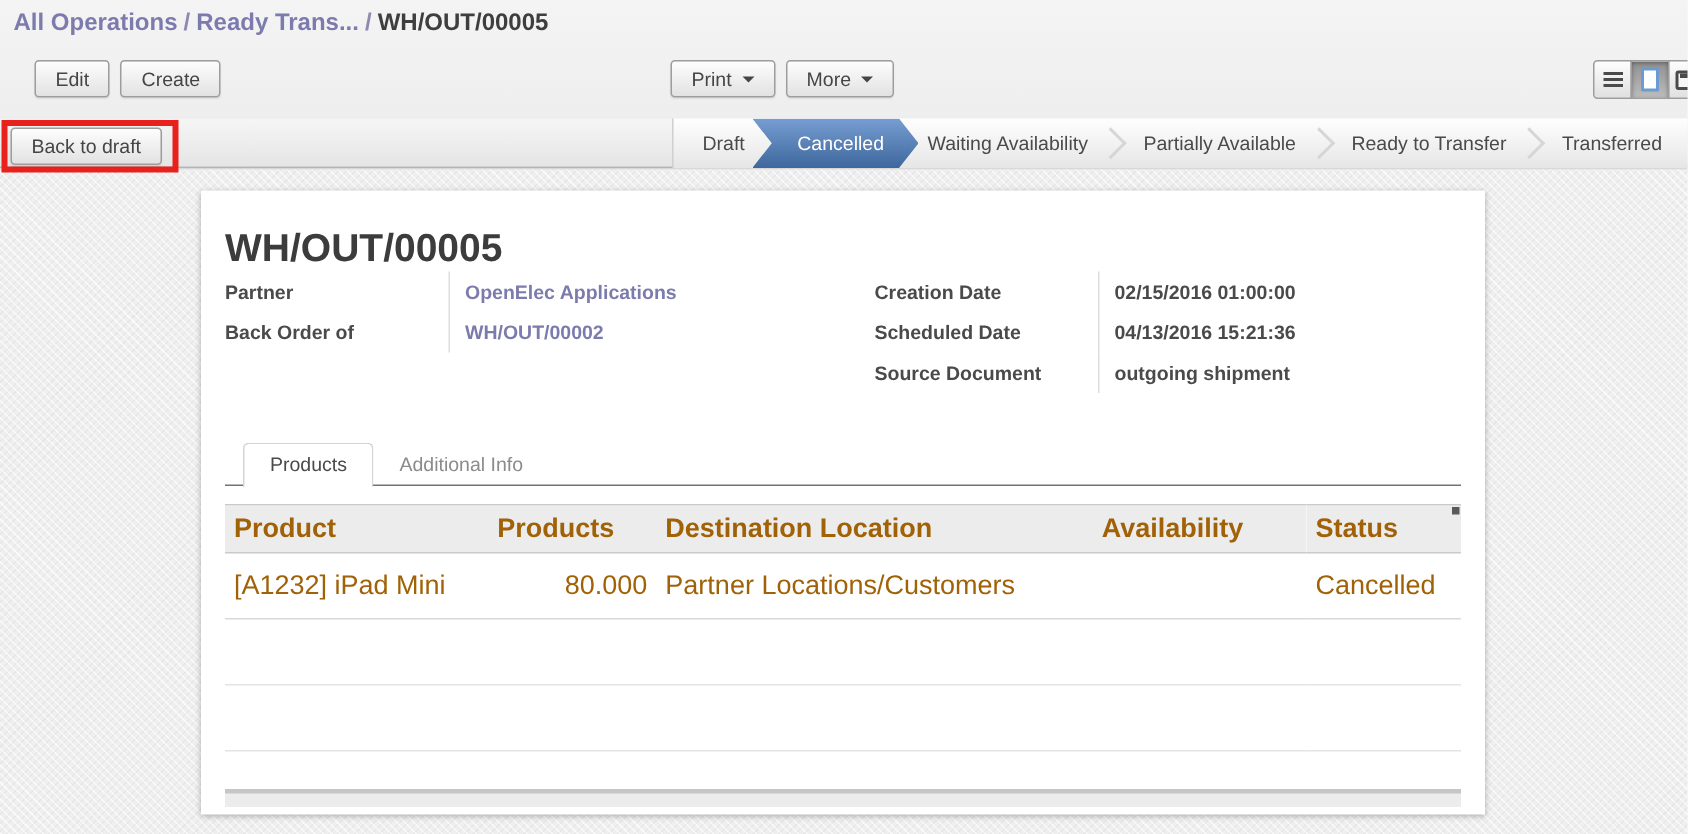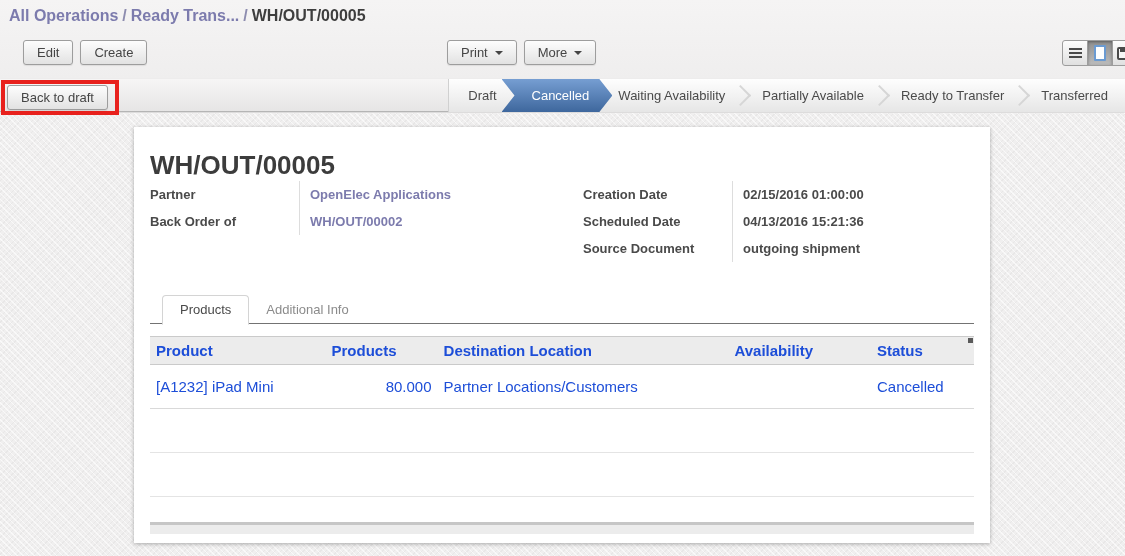--- a/index.html
+++ b/index.html
@@ -97,21 +97,21 @@
   .fvalue.link { color:#7c7bad; cursor:pointer; }
   
   .tabs { margin-top:33px; border-bottom:1px solid #737373; display:flex; padding-left:12px; height:29px; align-items:center; }
   .tab { font-size:13px; padding:0 17px; line-height:27px; color:#8b8b8b; cursor:pointer; white-space:nowrap; }
   .tab.active {
     background:#fff; border:1px solid #d4d4d4; border-bottom:1px solid #fff;
     border-radius:4px 4px 0 0; color:#4a4a4a; margin-bottom:-1px; line-height:28px;
   }
   
   .table-area { margin-top:12px; position:relative; }
-  table { width:100%; border-collapse:collapse; font-size:15px; color:#1d4ed8; table-layout:fixed; }
+  table { width:100%; border-collapse:collapse; font-size:18px; color:#a16207; table-layout:fixed; }
   thead th {
     background:#ececec; border-top:1px solid #cacaca; border-bottom:1px solid #cacaca;
     font-weight:bold; text-align:left; padding:5px 6px; height:25px; overflow:hidden; white-space:nowrap;
   }
   tbody td { padding:5px 6px; height:44px; border-bottom:1px solid #d9d9d9; overflow:hidden; white-space:nowrap; }
   tbody tr.empty td { border-bottom:1px solid #e4e4e4; }
   td.num { text-align:right; }
   .col-toggle { position:absolute; top:2px; right:1px; width:5px; height:5px; background:#5a5a5a; }
   .spacer-row { height:25px; }
   .hscroll-strip { height:12px; background:#ececec; border-top:3px solid #c6c6c6; }

